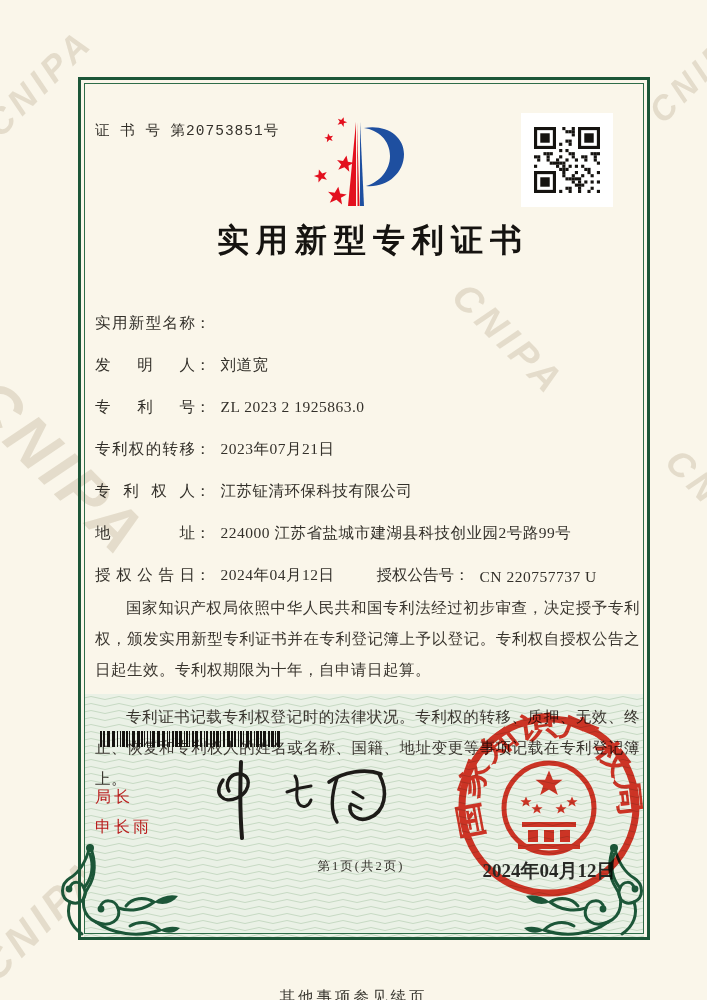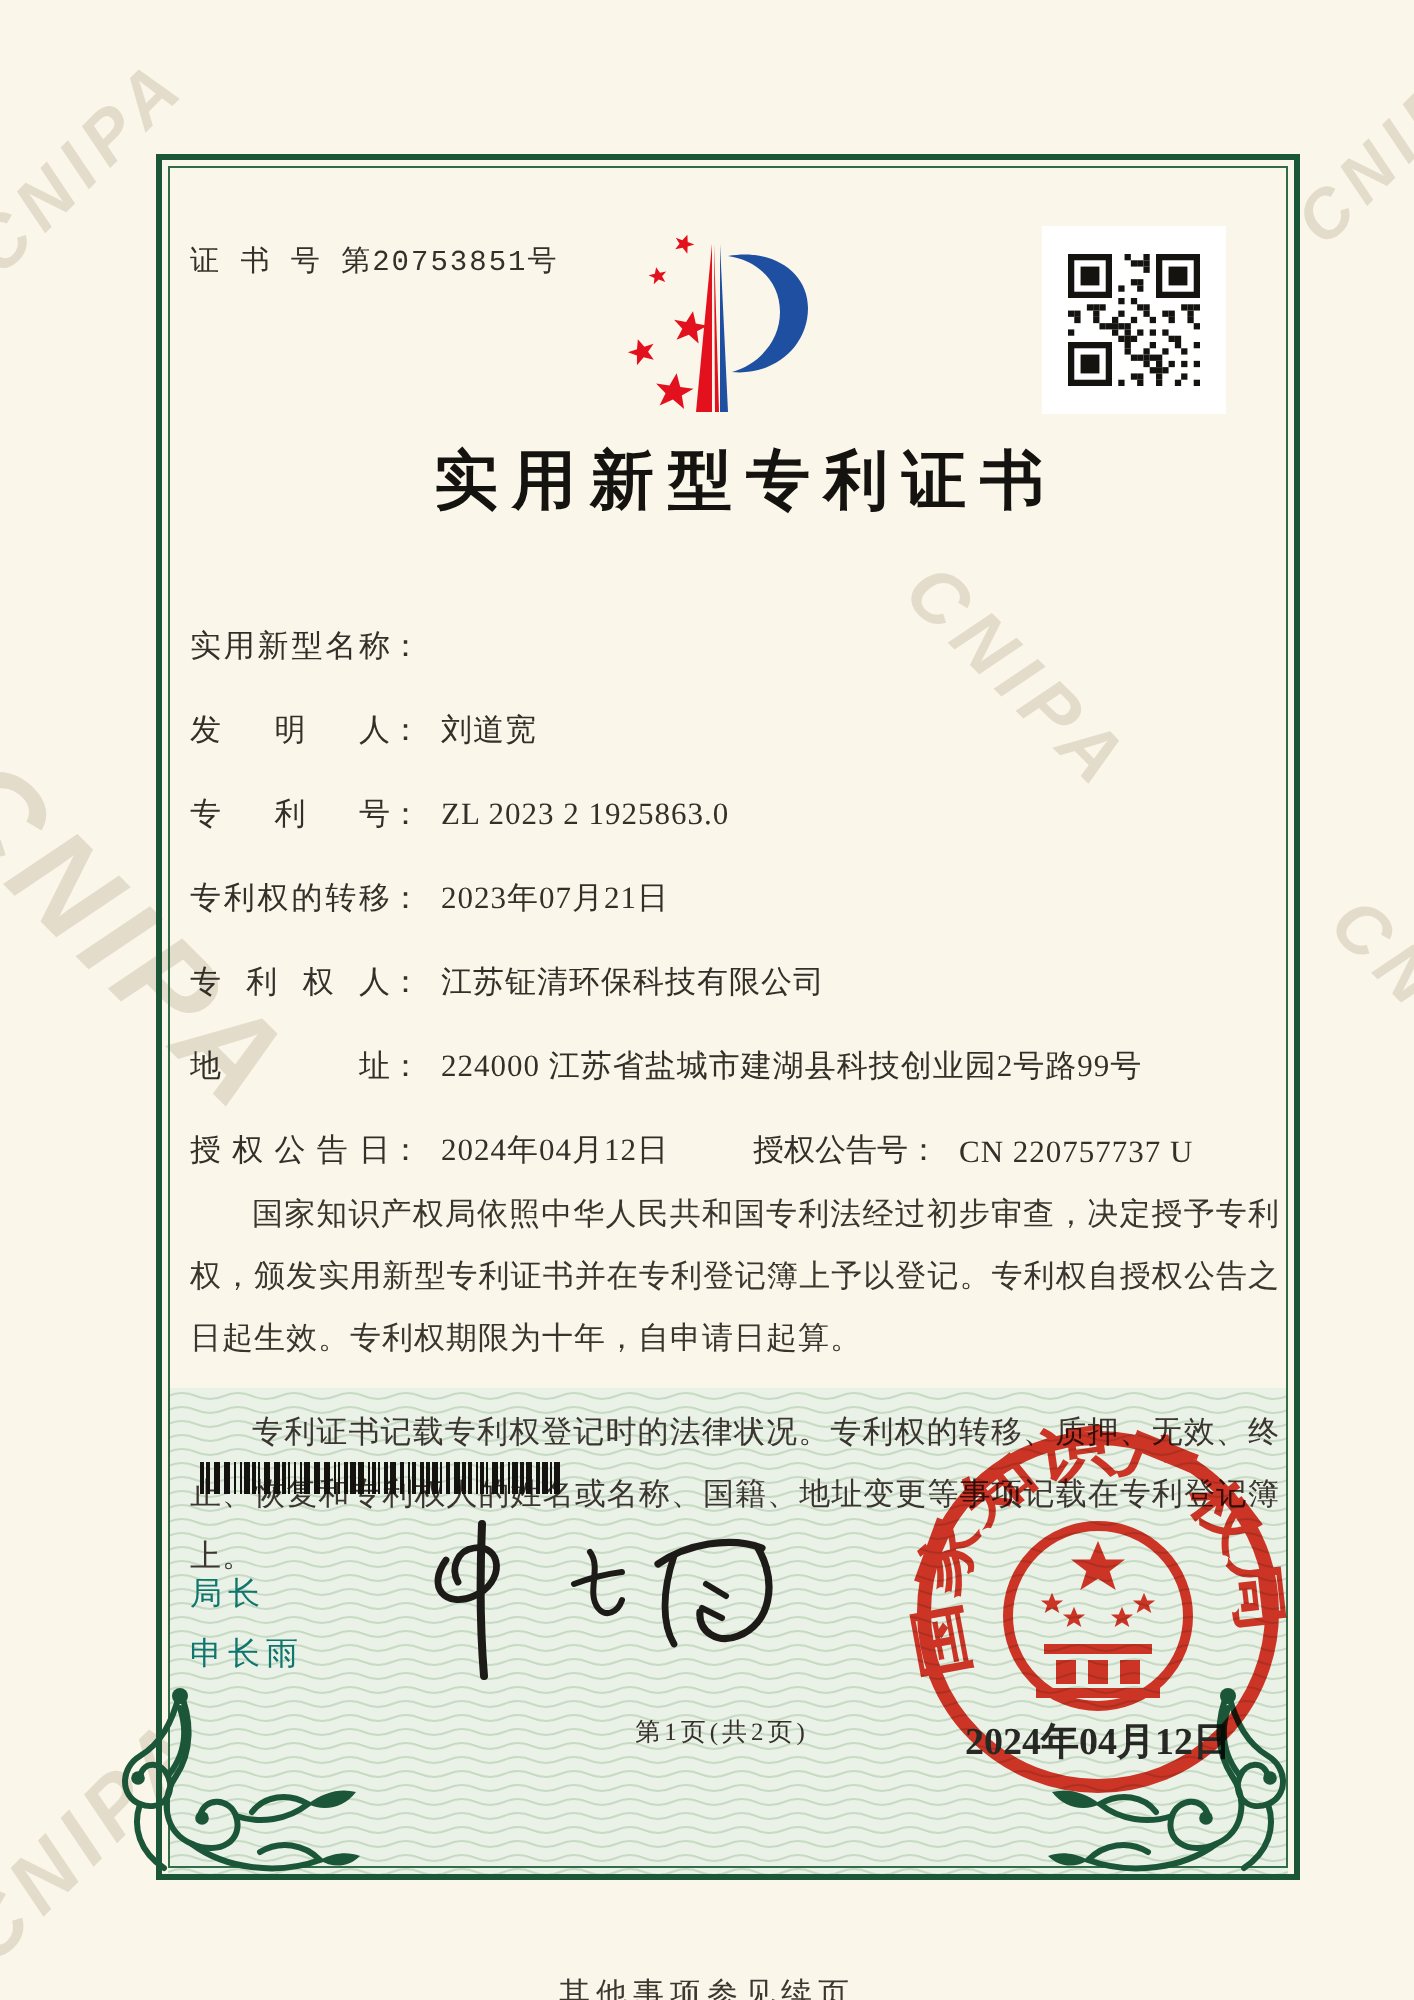--- a/index.html
+++ b/index.html
@@ -58,21 +58,21 @@
   .fcolon{display:inline-block;margin-right:10px;}
   .fvalue{letter-spacing:0.5px;}
   .fgroup2{display:flex;align-items:flex-end;margin-left:42px;}
   .legal{
     left:95px;top:576px;width:545px;z-index:3;
     font-size:15.5px;line-height:31px;color:#3a362f;letter-spacing:0.5px;
     text-align:justify;
   }
   .legal p{margin:16px 0 4px 0;text-indent:2em;}
   .barcode{left:100px;top:731px;z-index:4;}
-  .signer{left:95px;top:787px;z-index:4;font-size:16px;letter-spacing:3px;color:#0f766e;}
+  .signer{left:95px;top:787px;z-index:4;font-size:16px;letter-spacing:3px;color:#b91c1c;}
   .signer div{margin-bottom:9px;}
   .signature{left:195px;top:752px;z-index:4;}
   .seal{left:452px;top:710px;z-index:5;opacity:0.93;mix-blend-mode:multiply;}
   .flourish{z-index:4;}
   .page-note{
     left:78px;top:858px;width:566px;text-align:center;z-index:4;
     font-size:12.5px;letter-spacing:2px;color:#33302a;
   }
   .footer-note{
     left:0;top:947px;width:707px;text-align:center;z-index:3;

